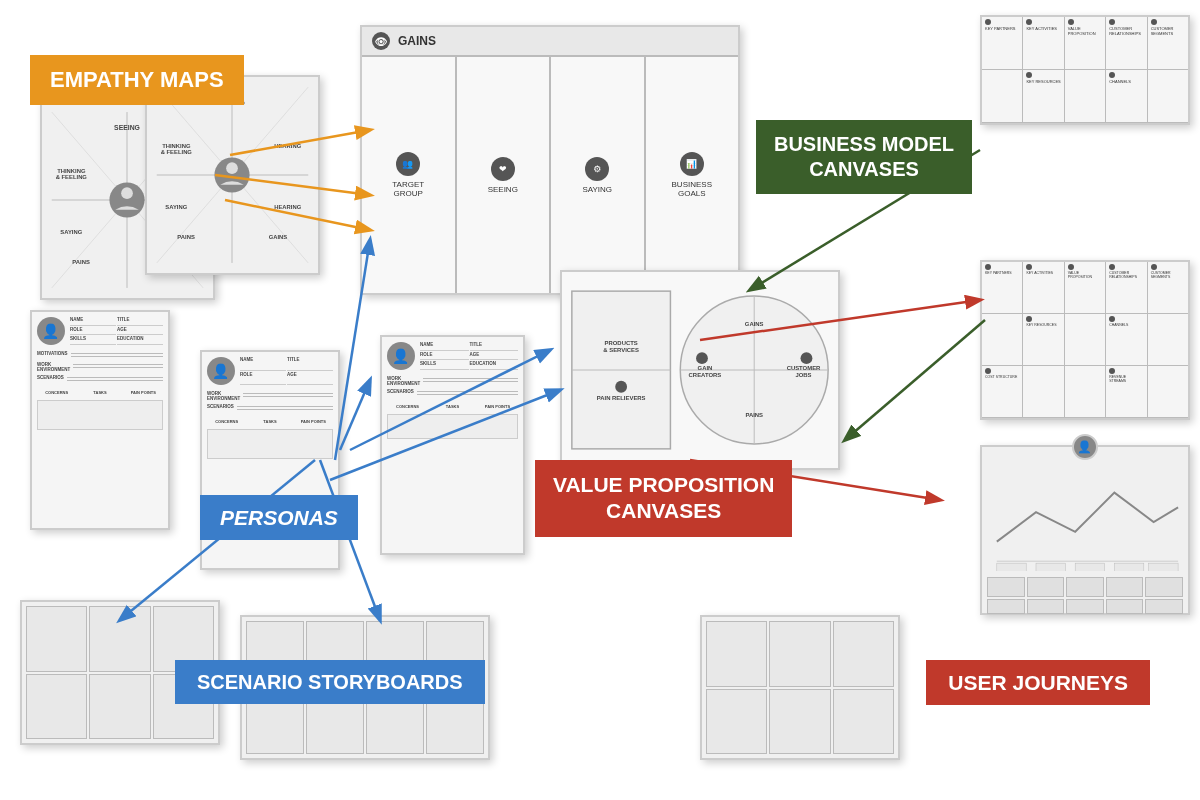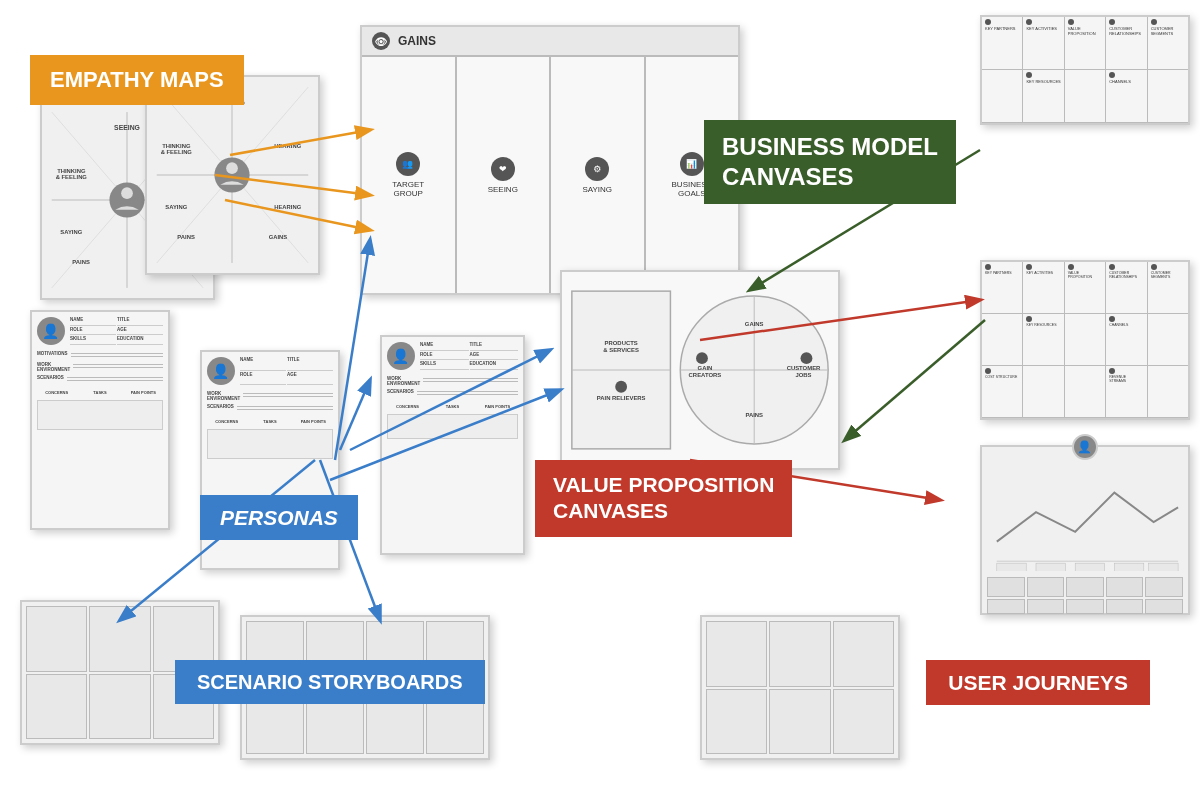--- a/index.html
+++ b/index.html
@@ -15,21 +15,21 @@
     
     .label {
       position: absolute;
       padding: 10px 18px;
       font-weight: 900;
       font-size: 20px;
       color: white;
       text-transform: uppercase;
       z-index: 10;
       line-height: 1.2;
-      text-align: left;
+      text-align: center;
     }
     .label-orange { background: #E8961E; }
     .label-green { background: #3A5E2A; }
     .label-blue { background: #3A7DC9; }
     .label-red { background: #C0392B; }
 
     
     .doc-card {
       position: absolute;
       background: #f0f0f0;
@@ -446,21 +446,21 @@
       <div class="bmc-cell"></div>
       <div class="bmc-cell">
           <div class="icon-dot"></div>
           <span style="font-size:4px;">CHANNELS</span>
         </div>
       <div class="bmc-cell"></div>
     </div>
   </div>
 </div>
 
-<div class="label label-green" style="right:244px; top:120px; font-size:24px; padding:12px 18px; line-height:1.25;">BUSINESS MODEL<br>CANVASES</div>
+<div class="label label-green" style="right:228px; top:120px; font-size:20px; padding:12px 18px; line-height:1.25;">BUSINESS MODEL<br>CANVASES</div>
 
 <div class="doc-card bmc2">
   <div class="bmc-inner">
     <div class="bmc-row">
       <div class="bmc-cell">
           <div class="icon-dot"></div>
           <span style="font-size:3.5px;">KEY PARTNERS</span>
         </div>
       <div class="bmc-cell">
           <div class="icon-dot"></div>

